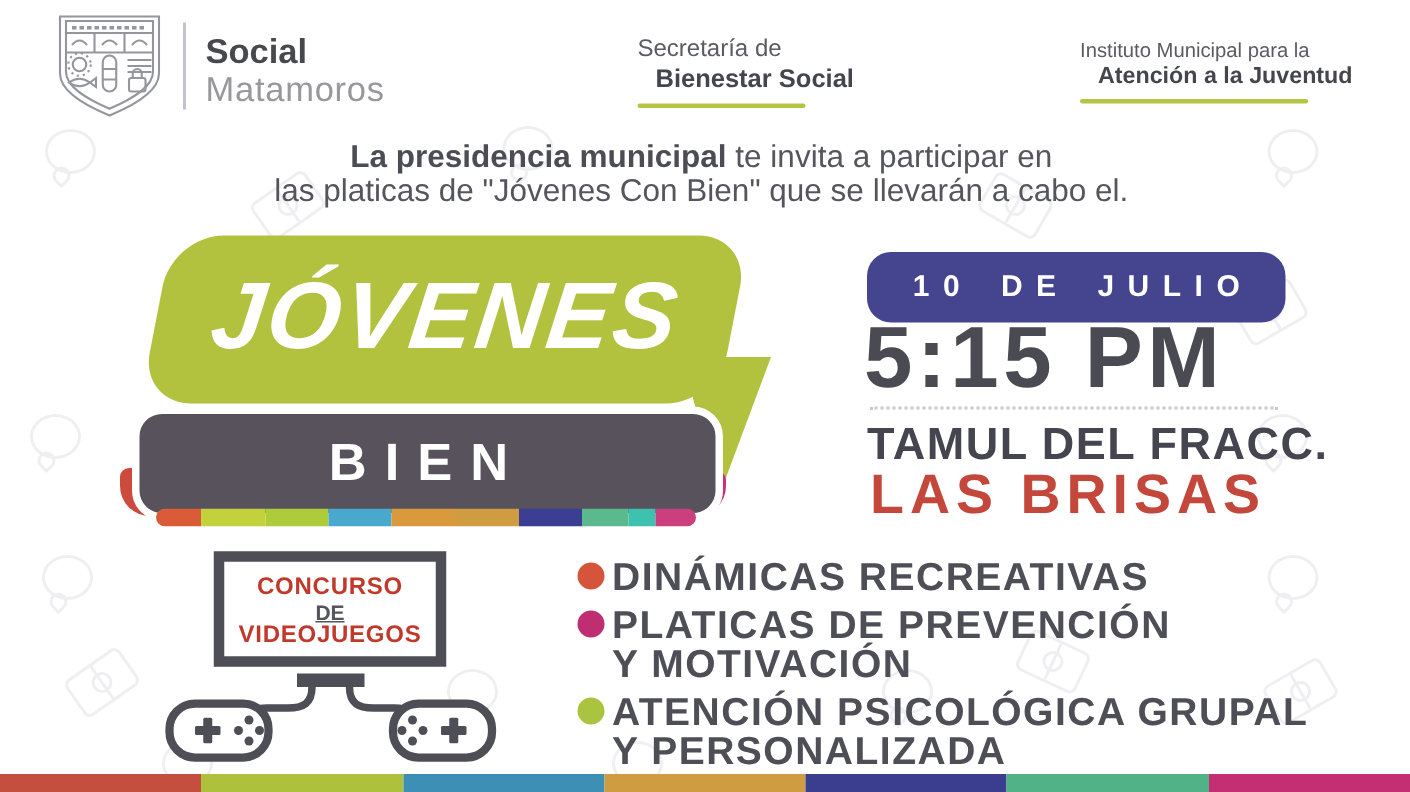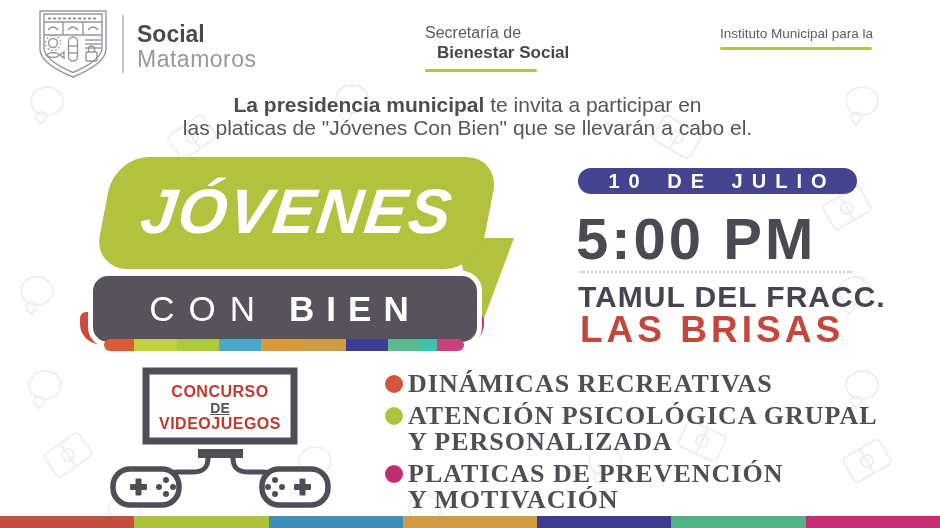--- a/index.html
+++ b/index.html
@@ -48,42 +48,42 @@
   .logo-accent-right{position:absolute;left:442px;top:314px;width:42px;height:30px;
     background:#c7317c;border-radius:4px 6px 20px 6px;z-index:1;}
   .logo-gray{position:absolute;left:88px;top:271px;width:384px;height:66px;border-radius:20px;
     border:5px solid #ffffff;z-index:3;display:flex;align-items:center;justify-content:center;gap:20px;}
   .logo-word2{font-size:35px;font-weight:400;color:#fff;letter-spacing:14px;}
   .logo-word3{font-size:35px;font-weight:700;color:#fff;letter-spacing:12px;}
   .logo-stripe{position:absolute;left:104px;top:339px;width:360px;height:12px;display:flex;
     border-radius:6px;overflow:hidden;z-index:4;}
   .logo-stripe div{height:100%;}
   
-  .date-badge{position:absolute;left:578px;top:168px;width:279px;height:26px;border-radius:16px;
+  .date-badge{position:absolute;left:578px;top:168px;width:279px;height:47px;border-radius:16px;
     display:flex;align-items:center;justify-content:center;z-index:2;
     color:#fff;font-size:20px;font-weight:700;letter-spacing:9px;word-spacing:4px;text-indent:9px;}
   .time{position:absolute;left:576px;top:205px;font-size:58px;font-weight:700;color:#4a4a52;
     letter-spacing:3px;z-index:2;}
   .dotted-sep{position:absolute;left:580px;top:271px;width:272px;height:0;
     border-top:2px dotted #c9c9c9;z-index:2;}
   .loc1{position:absolute;left:578px;top:280px;font-size:30px;font-weight:700;color:#45454f;
     letter-spacing:1px;z-index:2;}
   .loc2{position:absolute;left:580px;top:309px;font-size:37px;font-weight:700;color:#c4473c;
     letter-spacing:4px;z-index:2;}
   
   .contest-svg{position:absolute;left:110px;top:363px;z-index:2;}
   .contest-text{position:absolute;left:150px;top:384px;width:140px;text-align:center;z-index:3;line-height:16px;}
   .contest-text .c1{font-size:16px;font-weight:700;color:#c0392b;letter-spacing:.5px;}
   .contest-text .c2{font-size:14px;font-weight:700;color:#55555d;text-decoration:underline;}
   .contest-text .c3{font-size:16px;font-weight:700;color:#c0392b;letter-spacing:.5px;}
   
   .activities{position:absolute;left:385px;top:371px;z-index:2;}
   .activity{display:flex;align-items:flex-start;margin-bottom:6px;}
   .dot{width:18px;height:18px;border-radius:50%;flex:0 0 18px;margin-top:4px;margin-right:5px;}
-  .act-text{font-size:26px;font-weight:700;color:#4e4e56;line-height:26px;letter-spacing:1px;white-space:nowrap;font-family:Liberation Serif, serif;}
+  .act-text{font-size:26px;font-weight:700;color:#4e4e56;line-height:26px;letter-spacing:1px;white-space:nowrap;}
   
   .footer-stripe{position:absolute;left:0;bottom:0;width:940px;height:12px;display:flex;z-index:5;}
   .footer-stripe div{flex:1;height:100%;}
 </style>
 </head>
 <body>
 
 <div id="flyer">
 
   <div class="wm wm-bubble" style="left:30px;top:86px;"></div>
@@ -132,53 +132,53 @@
   <div class="city-title">Social</div>
   <div class="city-sub">Matamoros</div>
 
   <div class="org org1">
     <div class="l1">Secretaría de</div>
     <div class="l2">Bienestar Social</div>
     <div class="underline" style="background-color: rgb(181, 196, 68);"></div>
   </div>
   <div class="org org2">
     <div class="l1">Instituto Municipal para la</div>
+    <div class="l2">Atención a la Juventud</div>
     <div class="underline" style="background-color: rgb(181, 196, 68);"></div>
   </div>
 
   <div class="intro">
     <div><b>La presidencia municipal</b><span> te invita a participar en</span></div>
     <div>las platicas de "Jóvenes Con Bien" que se llevarán a cabo el.</div>
   </div>
 
   <div class="logo-tail" style="background-color: rgb(178, 193, 62);"></div>
   <div class="logo-accent-left"></div>
   <div class="logo-accent-right"></div>
   <div class="logo-green" style="background-color: rgb(178, 193, 62);">
     <span class="logo-word1">JÓVENES</span>
   </div>
   <div class="logo-gray" style="background-color: rgb(87, 82, 92);">
-    <span class="logo-word2">CON</span>
     <span class="logo-word3">BIEN</span>
   </div>
   <div class="logo-stripe">
     <div style="flex: 1 1 0%; background-color: rgb(217, 91, 56);"></div>
     <div style="flex: 1.4 1 0%; background-color: rgb(195, 209, 60);"></div>
     <div style="flex: 1.4 1 0%; background-color: rgb(174, 203, 57);"></div>
     <div style="flex: 1.4 1 0%; background-color: rgb(73, 169, 205);"></div>
     <div style="flex: 1.4 1 0%; background-color: rgb(217, 154, 62);"></div>
     <div style="flex: 1.4 1 0%; background-color: rgb(207, 156, 66);"></div>
     <div style="flex: 1.4 1 0%; background-color: rgb(59, 62, 146);"></div>
     <div style="flex: 1 1 0%; background-color: rgb(91, 185, 142);"></div>
     <div style="flex: 0.6 1 0%; background-color: rgb(62, 194, 176);"></div>
     <div style="flex: 0.9 1 0%; background-color: rgb(204, 63, 126);"></div>
   </div>
 
   <div class="date-badge" style="background-color: rgb(69, 68, 142);">10 DE JULIO</div>
-  <div class="time">5:00 PM</div>
+  <div class="time">5:15 PM</div>
   <div class="dotted-sep"></div>
   <div class="loc1">TAMUL DEL FRACC.</div>
   <div class="loc2">LAS BRISAS</div>
 
   <svg class="contest-svg" width="225" height="145" viewBox="0 0 225 145" fill="none" stroke="#4e4e56">
     <rect x="36" y="8" width="148" height="70" fill="#fff" stroke-width="7"></rect>
     <rect x="88" y="86" width="45" height="9" fill="#4e4e56" stroke="none"></rect>
     <path d="M98 95 C98 106 92 109 82 109 L68 109 C59 109 57 112 57 118" stroke-width="5" stroke-linecap="round"></path>
     <path d="M123 95 C123 106 129 109 139 109 L153 109 C162 109 164 112 164 118" stroke-width="5" stroke-linecap="round"></path>
     <rect x="3" y="106" width="66" height="36" rx="17" fill="#fff" stroke-width="5.5"></rect>
@@ -204,31 +204,31 @@
 
   <div class="activities">
     <div class="activity">
       <div class="dot" style="background-color: rgb(212, 85, 59);"></div>
       <div>
         <div class="act-text">DINÁMICAS RECREATIVAS</div>
         <div class="act-text"></div>
       </div>
     </div>
     <div class="activity">
+      <div class="dot" style="background-color: rgb(191, 46, 112);"></div>
+      <div>
+        <div class="act-text">PLATICAS DE PREVENCIÓN</div>
+        <div class="act-text">Y MOTIVACIÓN</div>
+      </div>
+    </div>
+    <div class="activity">
       <div class="dot" style="background-color: rgb(171, 196, 64);"></div>
       <div>
         <div class="act-text">ATENCIÓN PSICOLÓGICA GRUPAL</div>
         <div class="act-text">Y PERSONALIZADA</div>
-      </div>
-    </div>
-    <div class="activity">
-      <div class="dot" style="background-color: rgb(191, 46, 112);"></div>
-      <div>
-        <div class="act-text">PLATICAS DE PREVENCIÓN</div>
-        <div class="act-text">Y MOTIVACIÓN</div>
       </div>
     </div>
   </div>
 
   <div class="footer-stripe">
     <div style="background-color: rgb(196, 79, 62);"></div>
     <div style="background-color: rgb(173, 193, 61);"></div>
     <div style="background-color: rgb(61, 143, 181);"></div>
     <div style="background-color: rgb(207, 156, 66);"></div>
     <div style="background-color: rgb(59, 62, 142);"></div>

